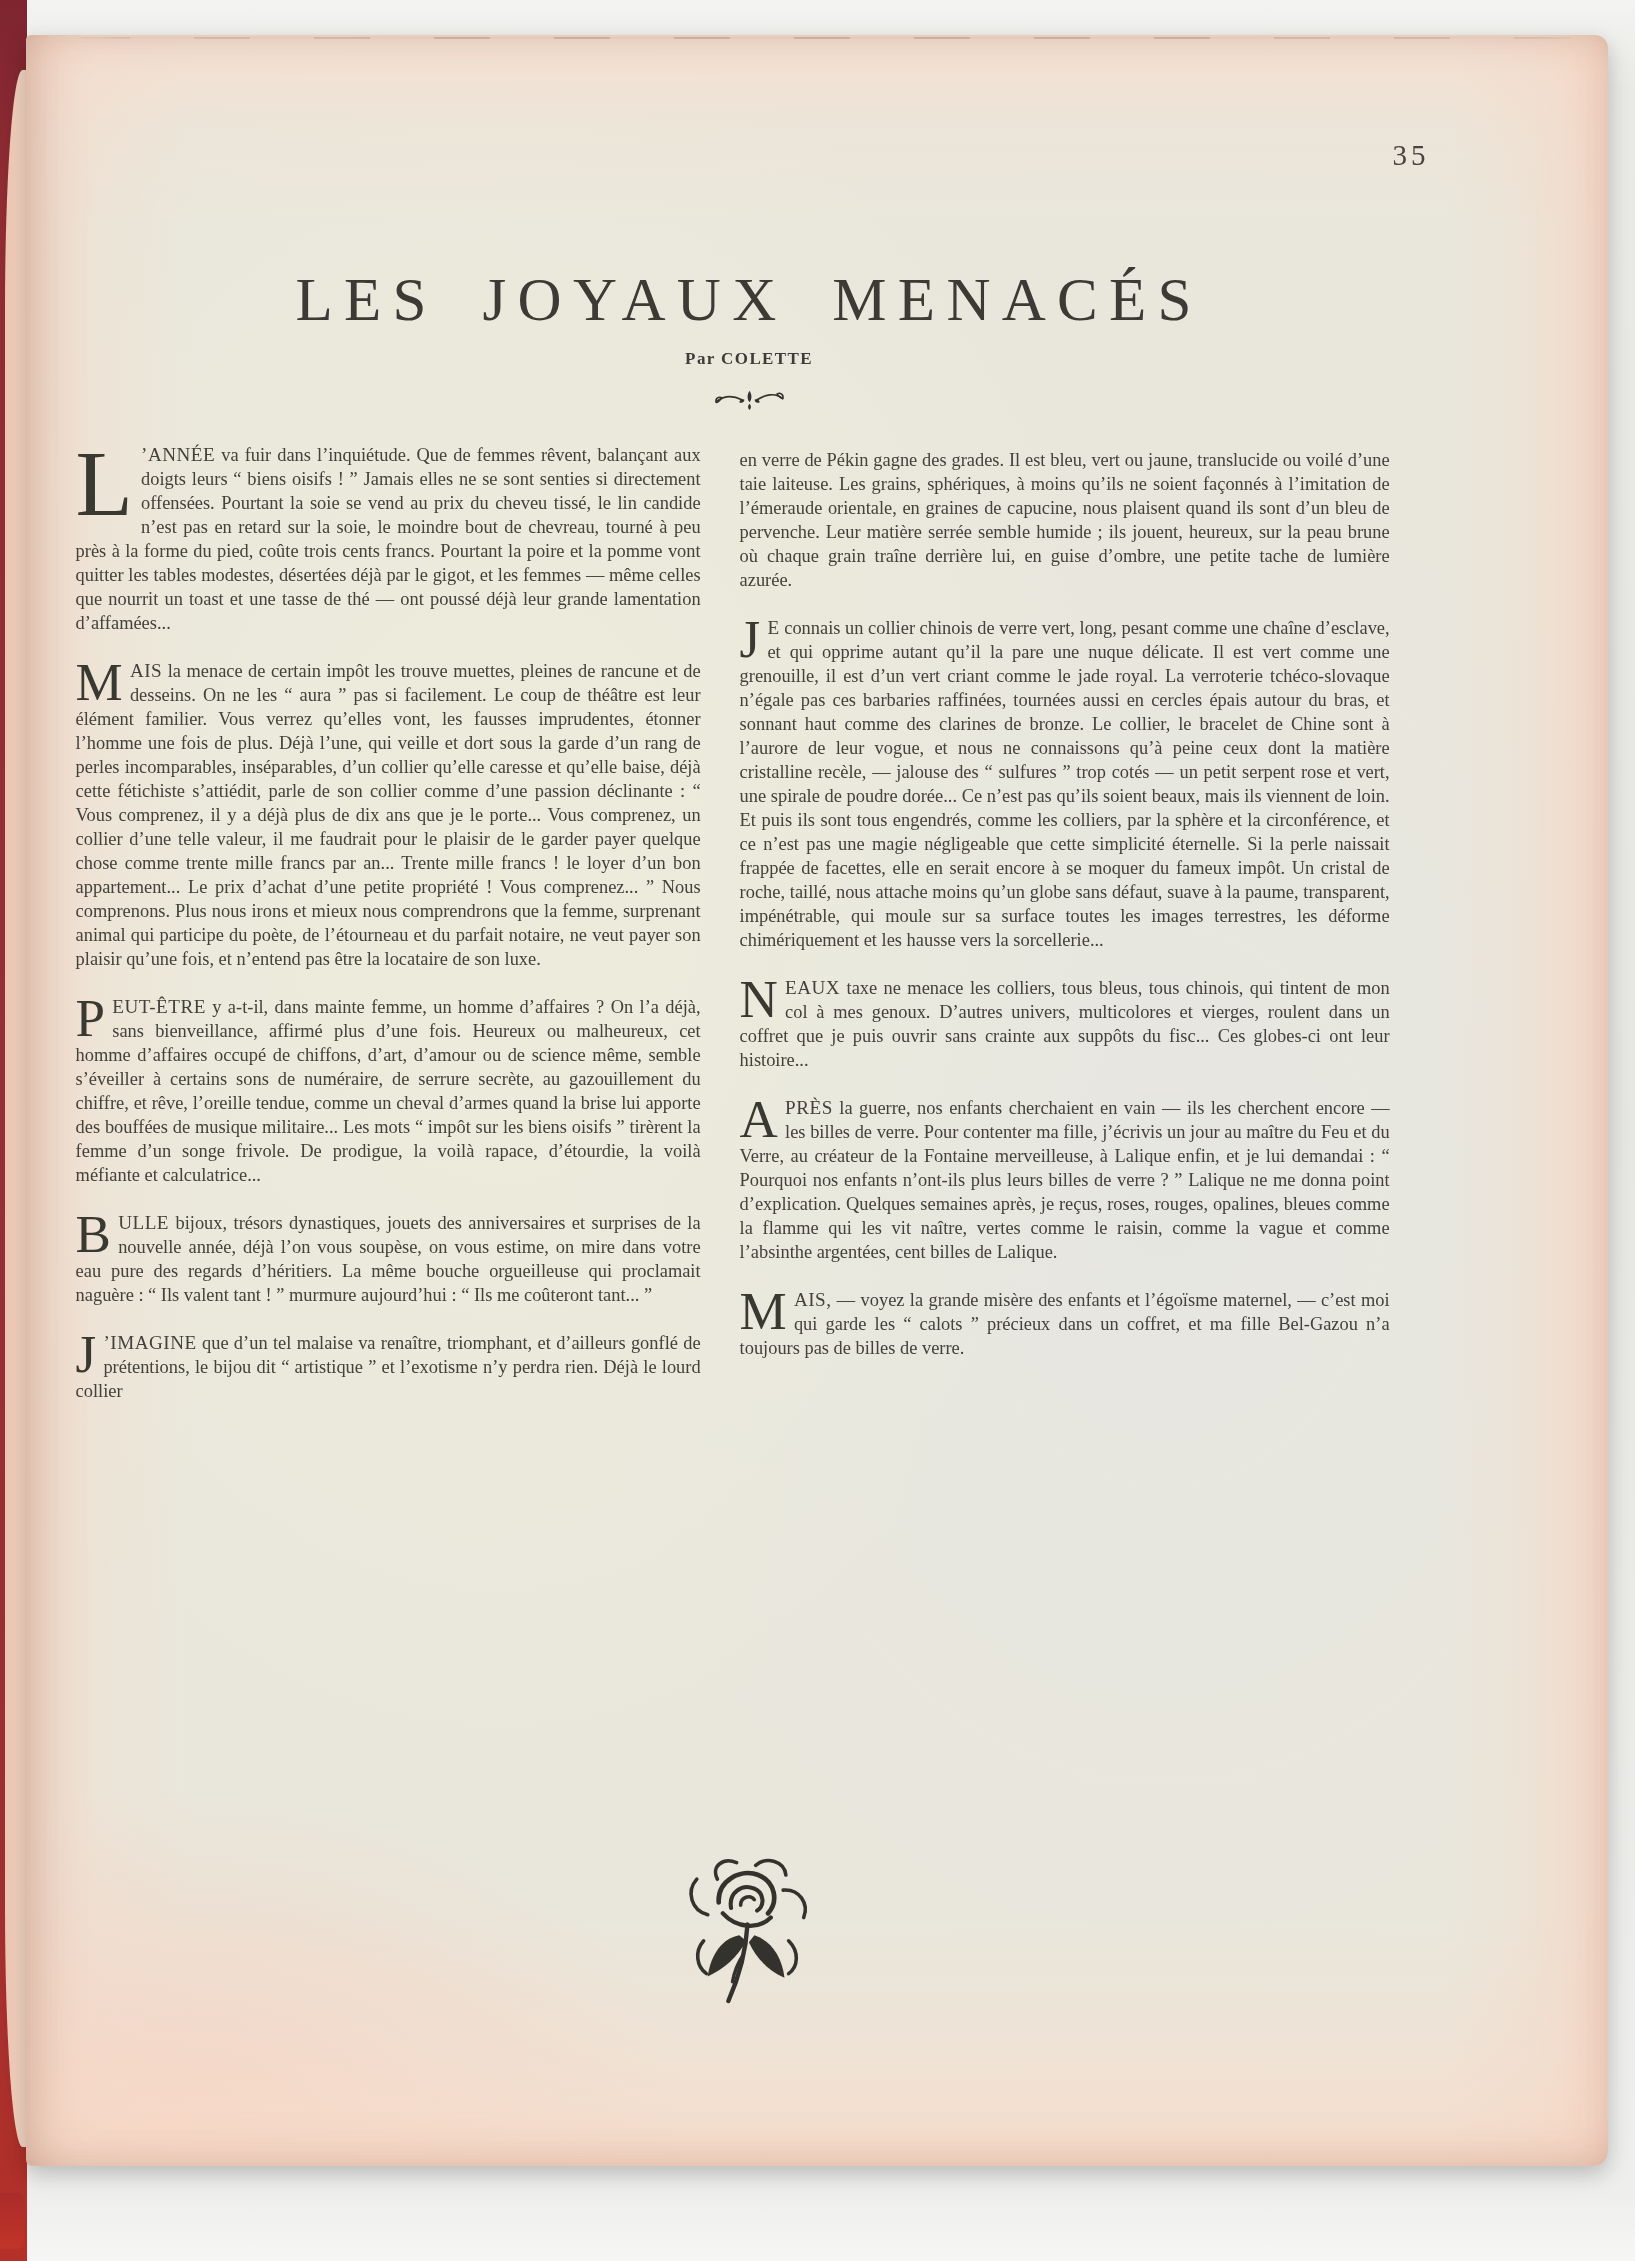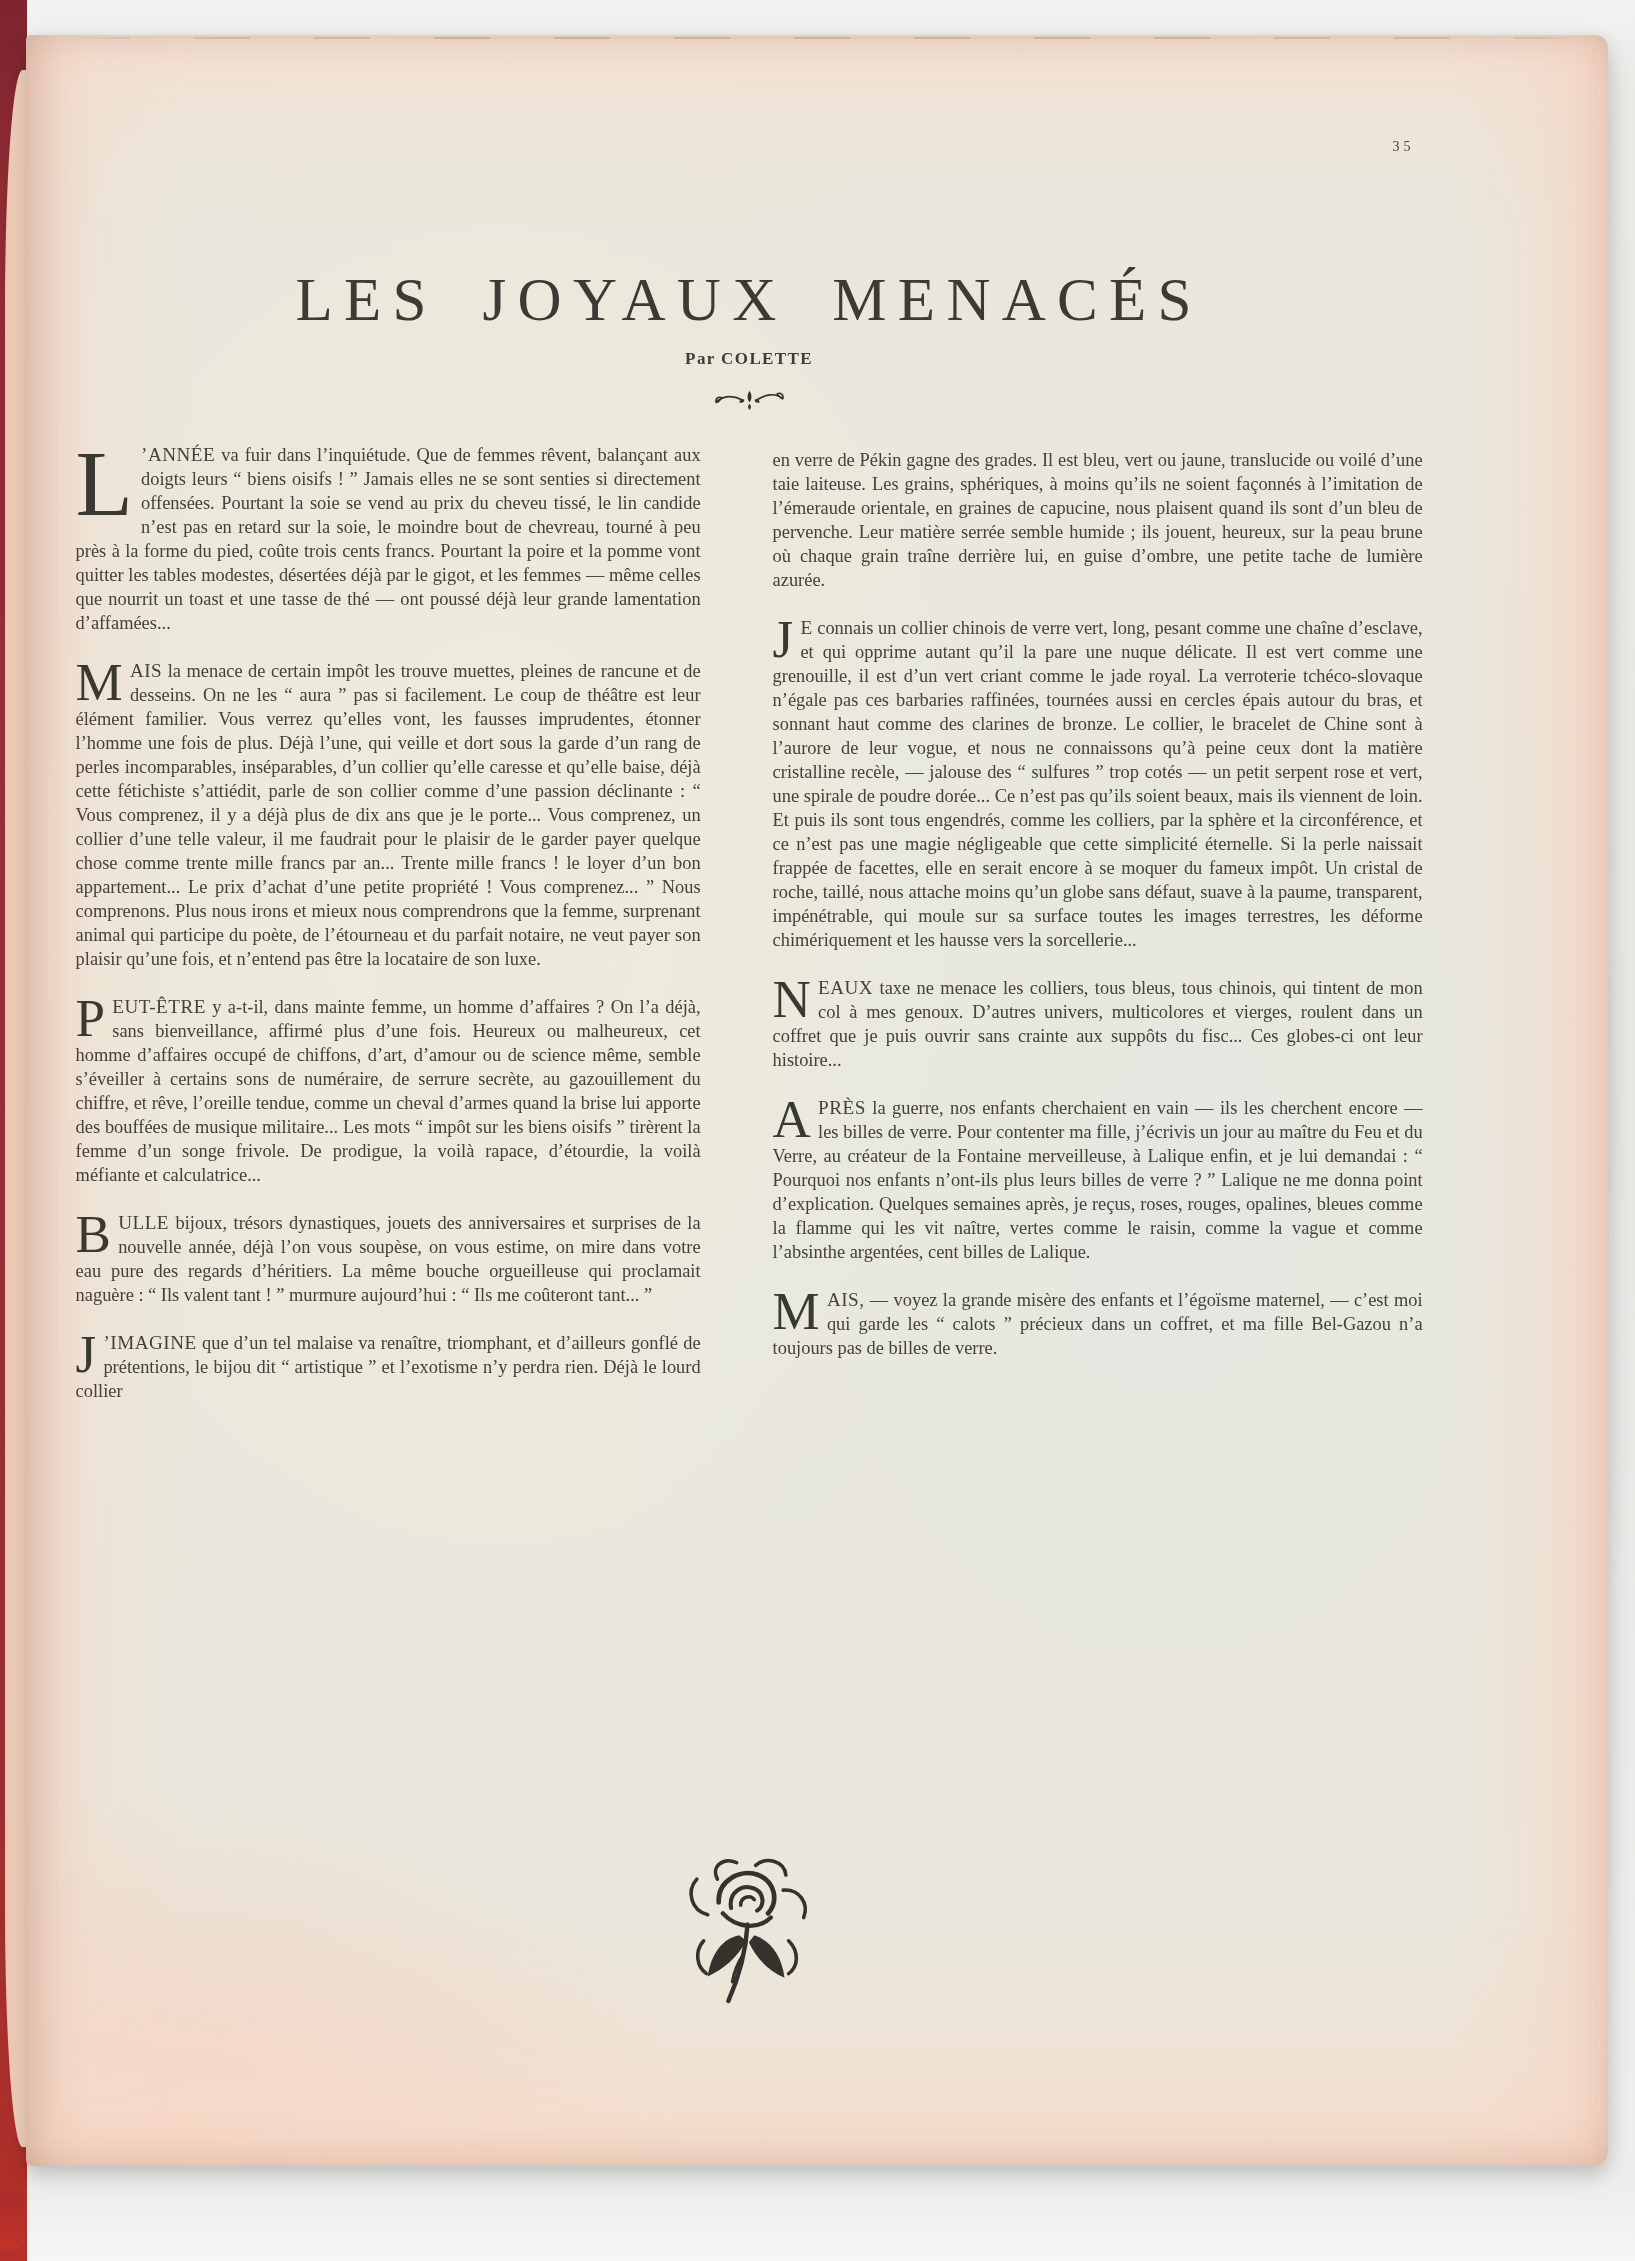--- a/index.html
+++ b/index.html
@@ -51,41 +51,41 @@
   }
   .sheet::before { 
     content:""; position:absolute; top:1.6px; left:48px; right:21px; height:2.4px;
     background:repeating-linear-gradient(90deg,
       rgba(125,105,85,0.30) 0 56px, rgba(160,140,120,0.06) 56px 120px);
     border-radius:50%;
   }
 
   .page-number {
     position:absolute; left:1367px; top:104px;
-    font-size:14px; letter-spacing:4px; color:#47453e;
+    font-size:29px; letter-spacing:4px; color:#47453e;
   }
 
   .header { position:absolute; left:0; top:222px; width:1447px; text-align:center; }
   .title {
     margin:9px; font-weight:400; font-size:61px; line-height:67px;
     letter-spacing:0.185em; word-spacing:0.30em; color:#3b3a34;
   }
   .byline {
     margin:16px 0 0 0; font-size:17px; font-weight:700;
     letter-spacing:1.4px; color:#3e3c36;
   }
   .fleuron { margin-top:17.6px; }
 
   .col {
     position:absolute; color:#43413a;
     font-size:18.4px; line-height:24px;
     text-align:justify;
   }
   .col-left  { left:50px;  top:408px; width:625px; }
-  .col-right { left:747px; top:413px; width:650px; }
+  .col-right { left:714px; top:413px; width:650px; }
   .col p { margin:0 0 24px 0; }
   .col p:last-child { margin-bottom:0; }
 
   .dc { float:left; color:#393831; font-weight:400; }
   .dc3 { font-size:94px; line-height:72px; margin:4px 8px 0 0; }
   .dc2 { font-size:53px;  line-height:41px; margin:3.2px 7.2px 0 0; }
   .lead { font-size:1.04em; letter-spacing:0.5px; }
 
   .rose { position:absolute; left:653px; top:1823px; }
 

